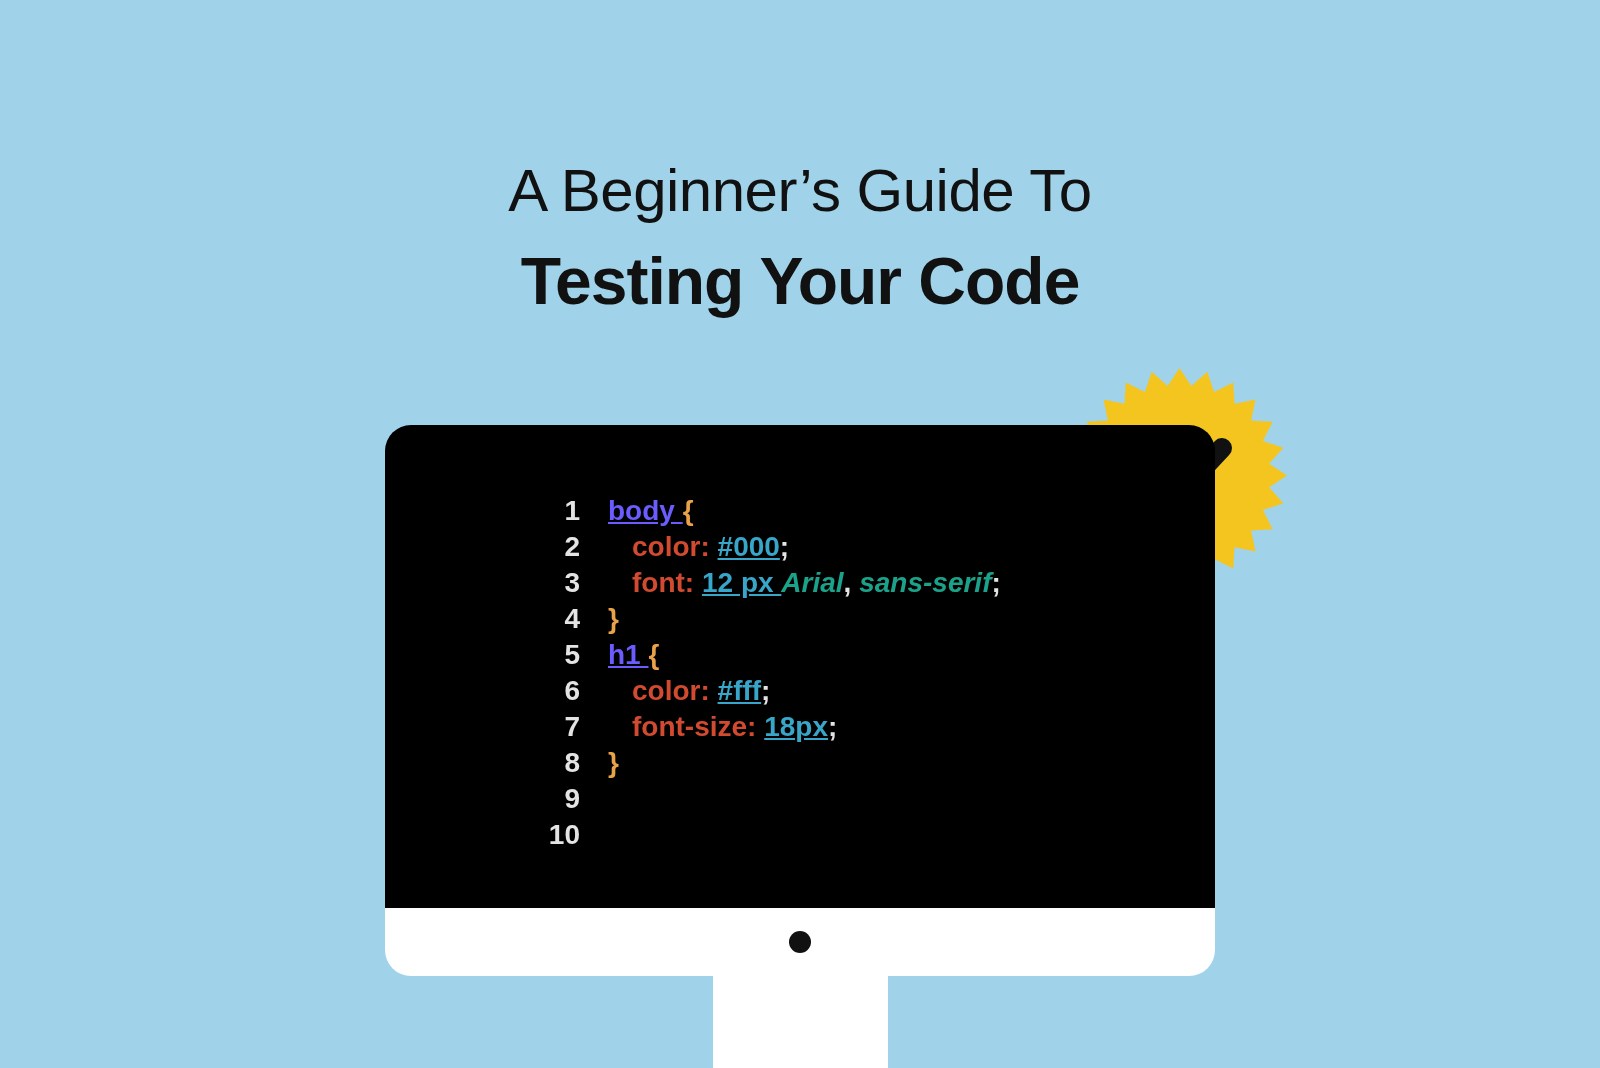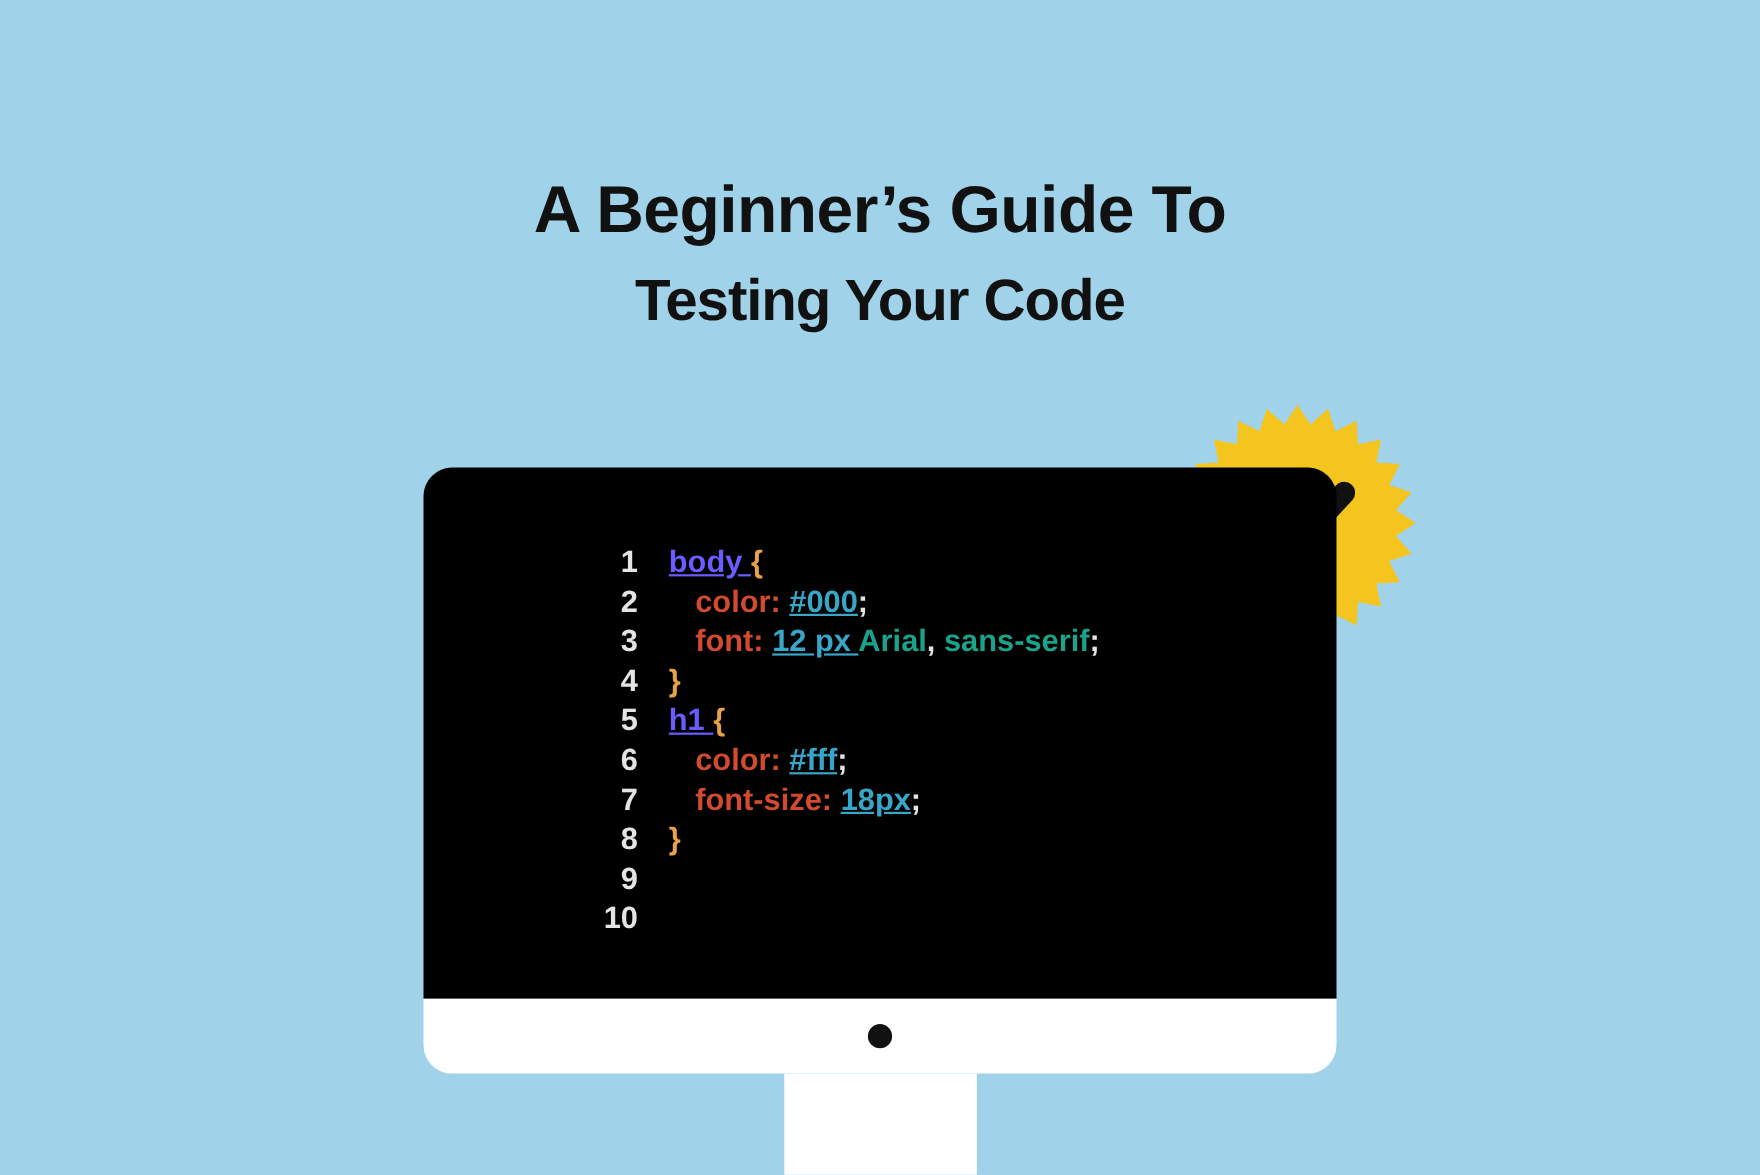--- a/index.html
+++ b/index.html
@@ -18,26 +18,26 @@
   
   .heading {
     text-align: center;
     position: absolute;
     top: 155px;
     left: 0; right: 0;
     color: #111;
   }
   .heading .line1 {
     font-size: 60px;
-    font-weight: 700;
+    font-weight: 400;
     letter-spacing: -0.5px;
     line-height: 1.2;
   }
   .heading .line2 {
-    font-size: 53px;
+    font-size: 66px;
     font-weight: 800;
     letter-spacing: -1px;
     margin-top: 18px;
     line-height: 1.1;
   }
 
   
   .monitor {
     position: absolute;
     left: 50%;
@@ -98,21 +98,21 @@
     text-align: right;
     color: #e4e4e4;
     font-weight: 600;
     margin-right: 28px;
     flex-shrink: 0;
   }
   .tk-sel   { color: #6a5cff; text-decoration: underline; }   
   .tk-brace { color: #e9a24a; }   
   .tk-prop  { color: #d24a2f; margin-left: 24px; }   
   .tk-num   { color: #37a6c8; text-decoration: underline; }   
-  .tk-str   { color: #1aa38a; }   
+  .tk-str   { color: #1aa38a; font-style: italic; }   
   .tk-punc  { color: #e4e4e4; }   
 
   
   .badge {
     position: absolute;
     width: 215px;
     height: 215px;
     top: 368px;
     left: 1072px;
     display: flex;

